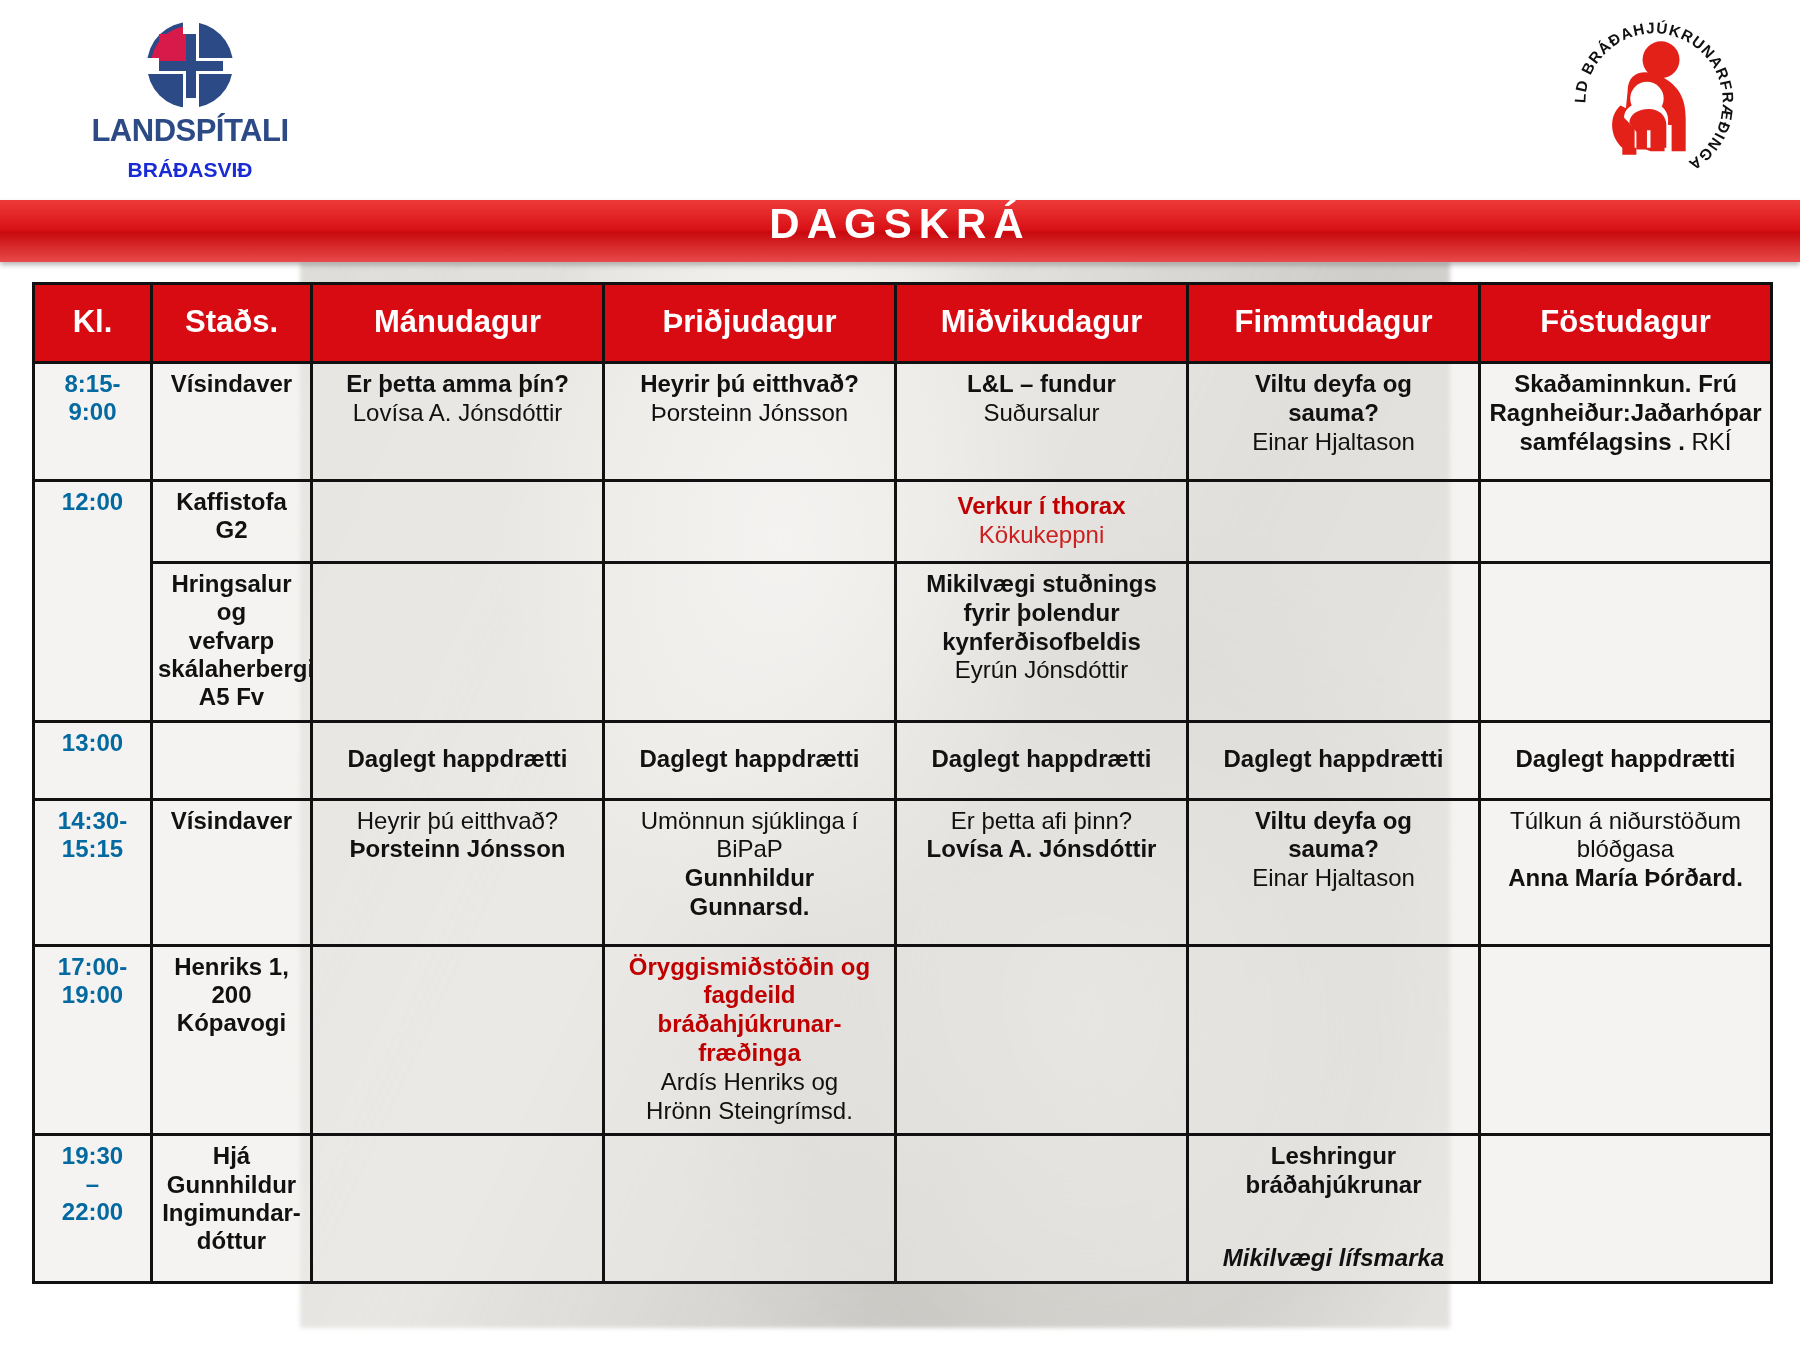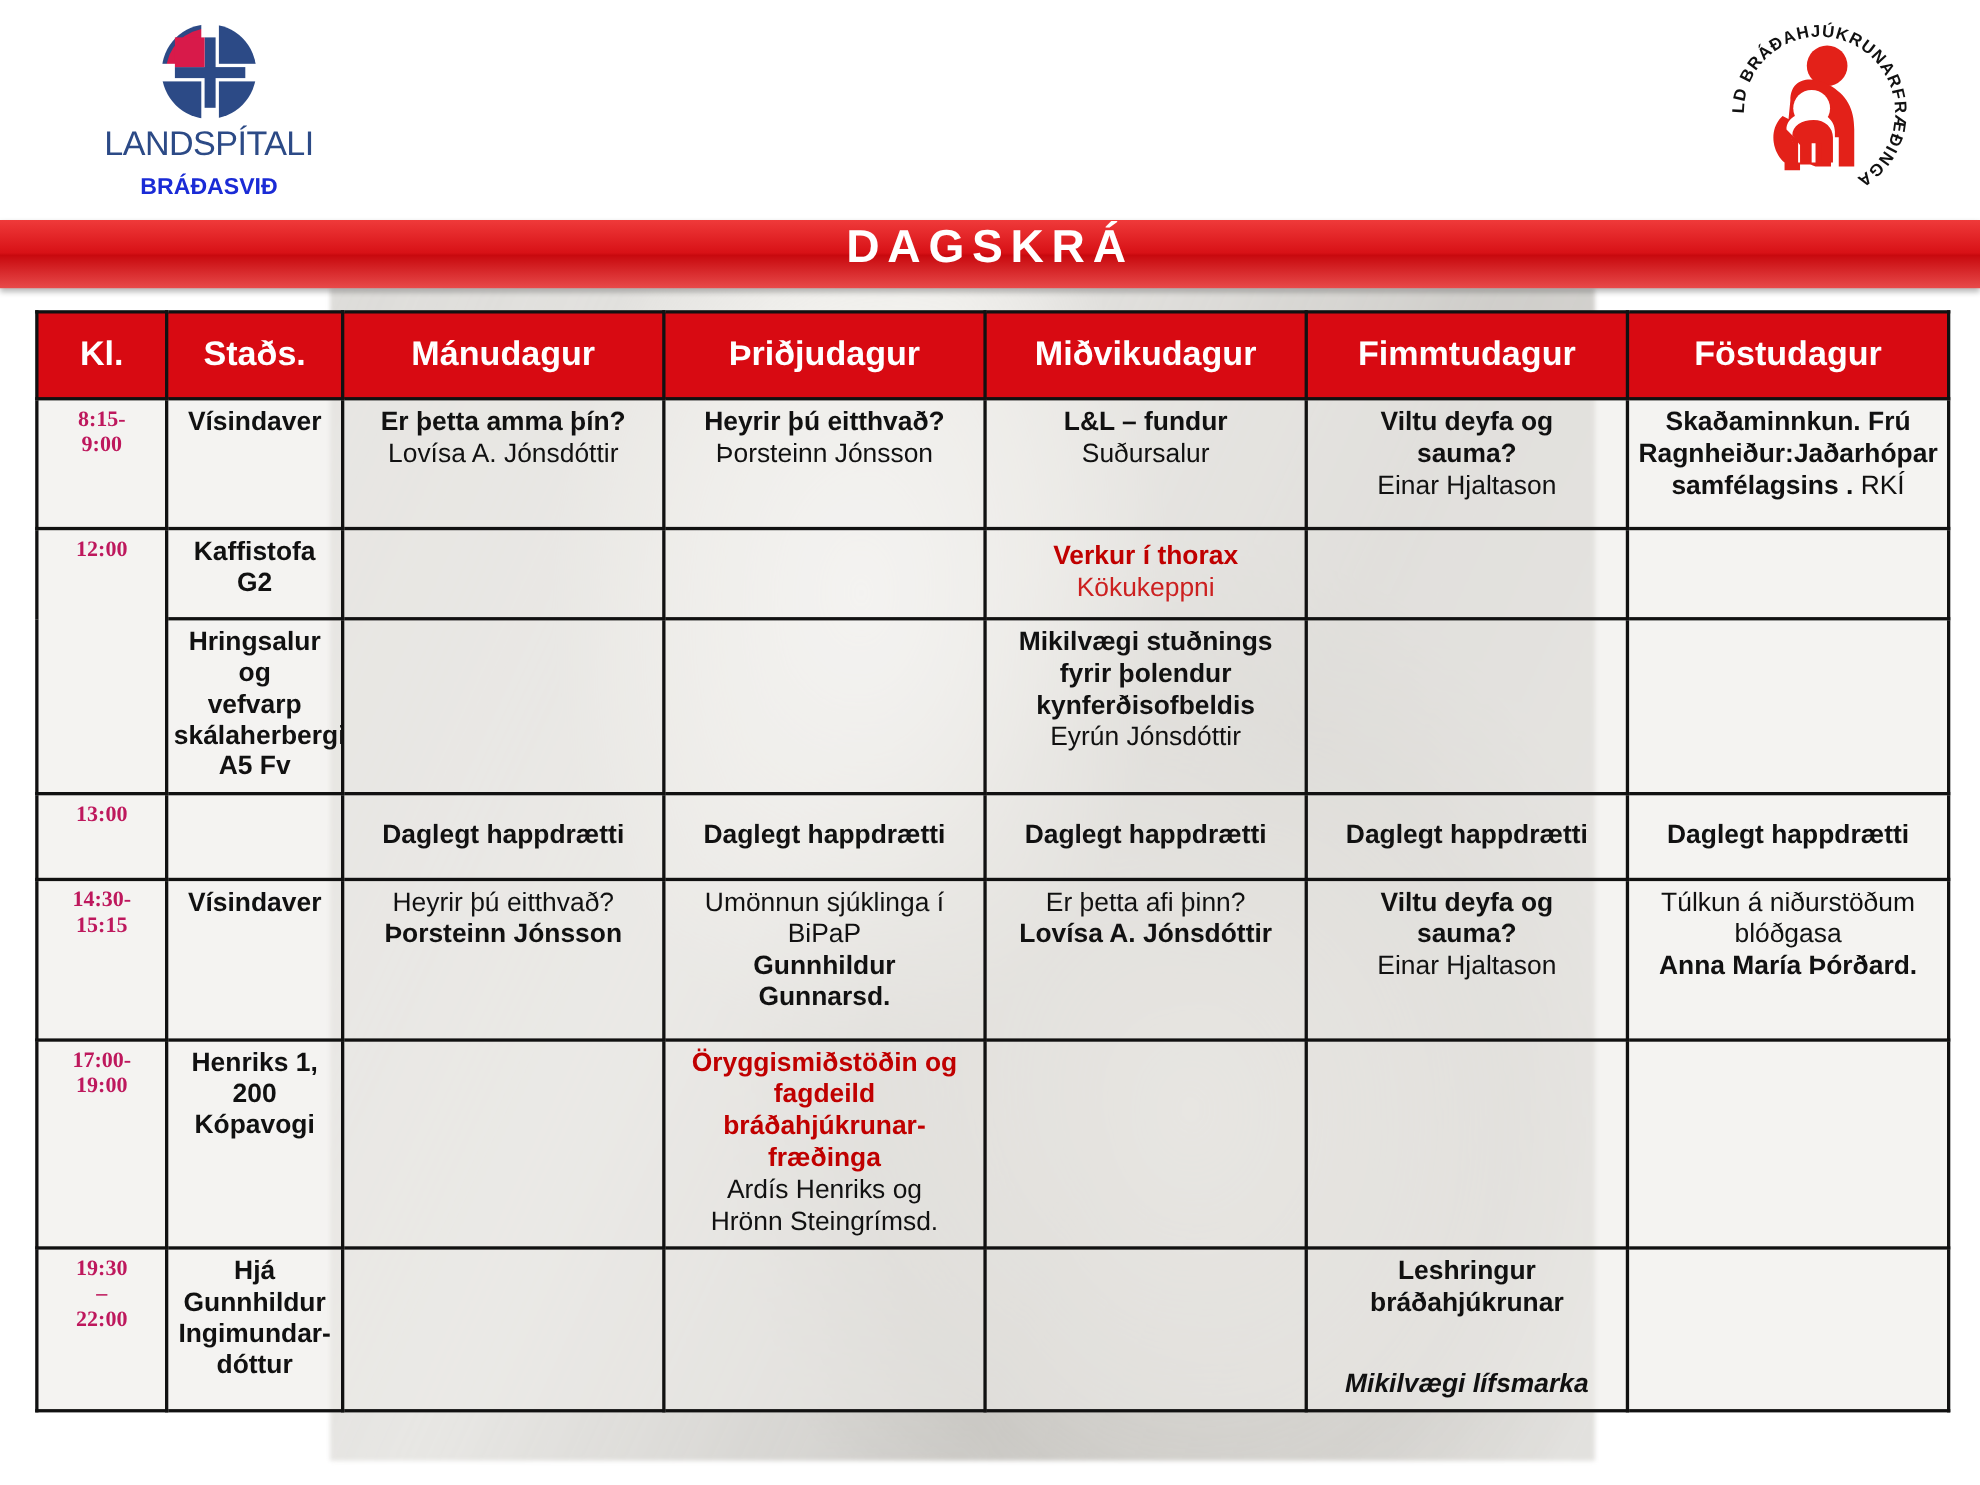--- a/index.html
+++ b/index.html
@@ -85,21 +85,21 @@
     position: absolute;
     left: 12px;
     top: 12px;
     width: 27px;
     height: 27px;
     background: #d81a4a;
   }
   .ls-word {
     margin-top: 5px;
     font-size: 31px;
-    font-weight: 400;
+    font-weight: 700;
     letter-spacing: -0.5px;
     color: #2c4a86;
     font-family: "Liberation Sans", sans-serif;
   }
   .ls-sub {
     margin-top: 9px;
     font-size: 21px;
     font-weight: 700;
     color: #1a2bd6;
   }
@@ -190,25 +190,24 @@
   table.schedule thead th {
     background: #d80a12;
     color: #ffffff;
     font-size: 31px;
     font-weight: 700;
     vertical-align: middle;
     padding: 9px 4px 11px 4px;
     height: 56px;
   }
   td.time {
-    font-size: 20px;
-    font-weight: 700;
-    color: #be185d;
+    font-size: 24px;
+    font-weight: 700;
+    color: #0369a1;
     vertical-align: middle;
-    font-family: Liberation Serif, serif;
   }
   td.place {
     font-size: 24px;
     font-weight: 700;
     color: #111111;
     line-height: 1.18;
     vertical-align: middle;
   }
   td.cell {
     font-size: 24px;

